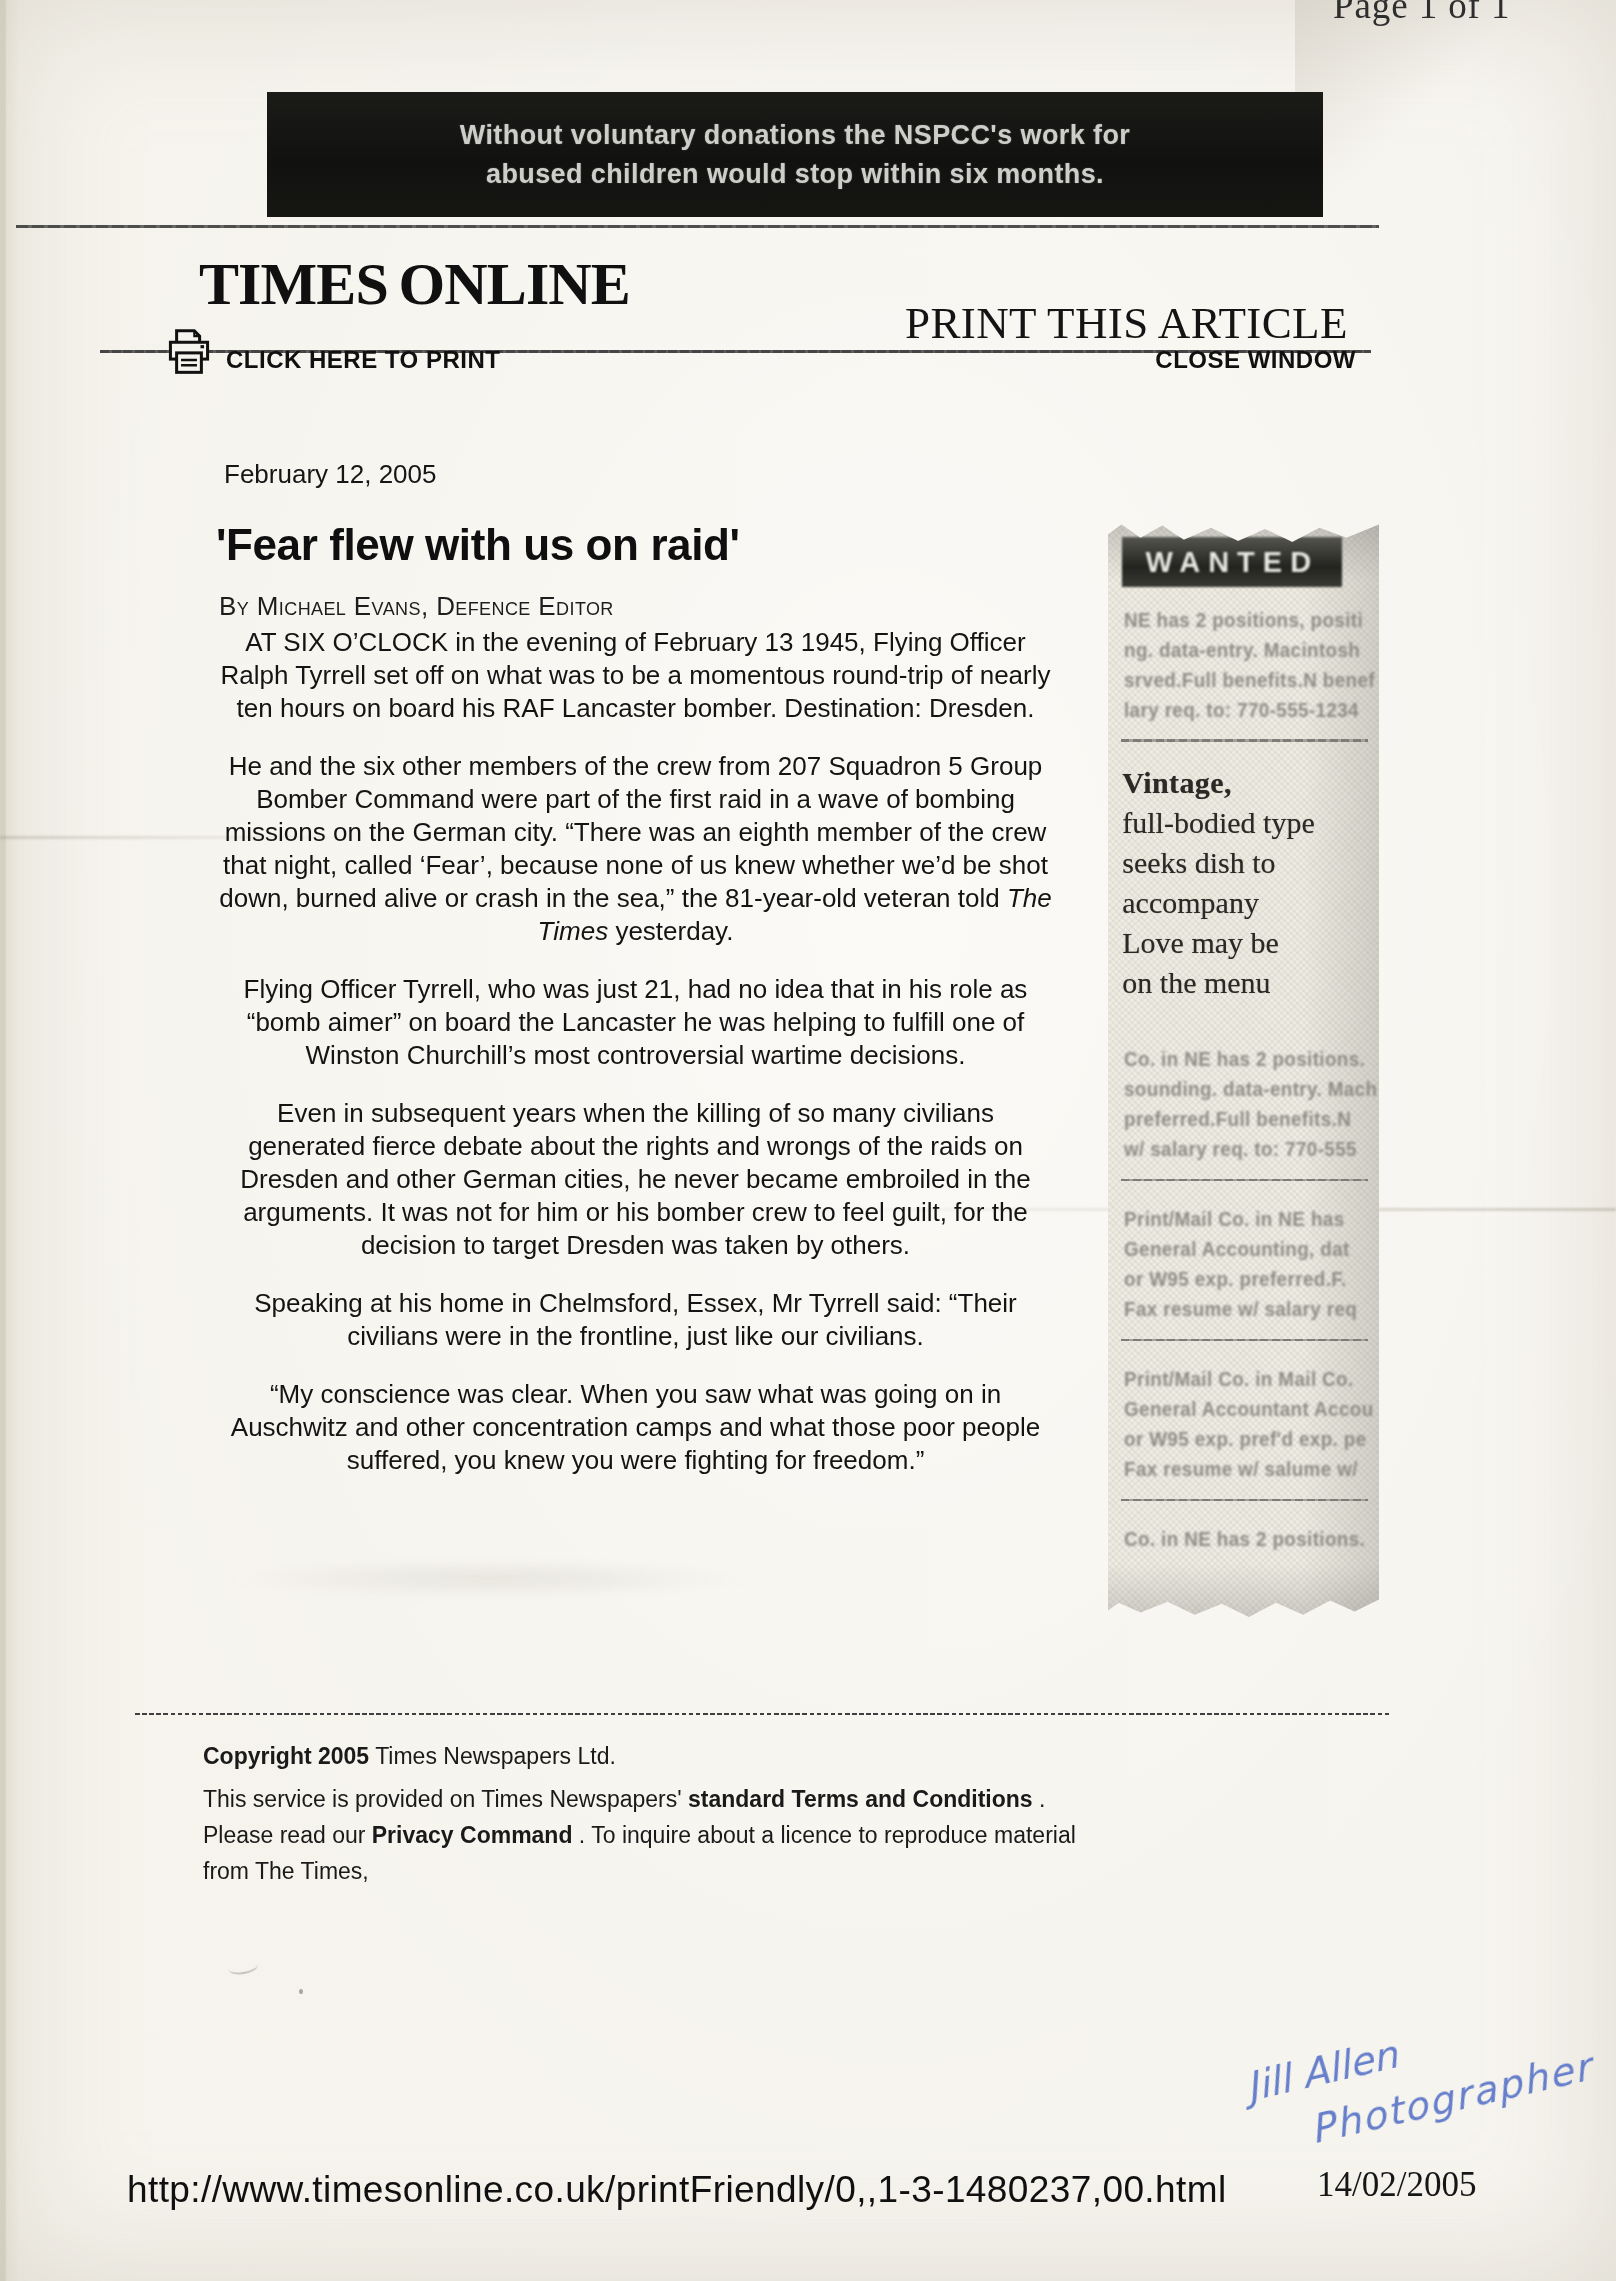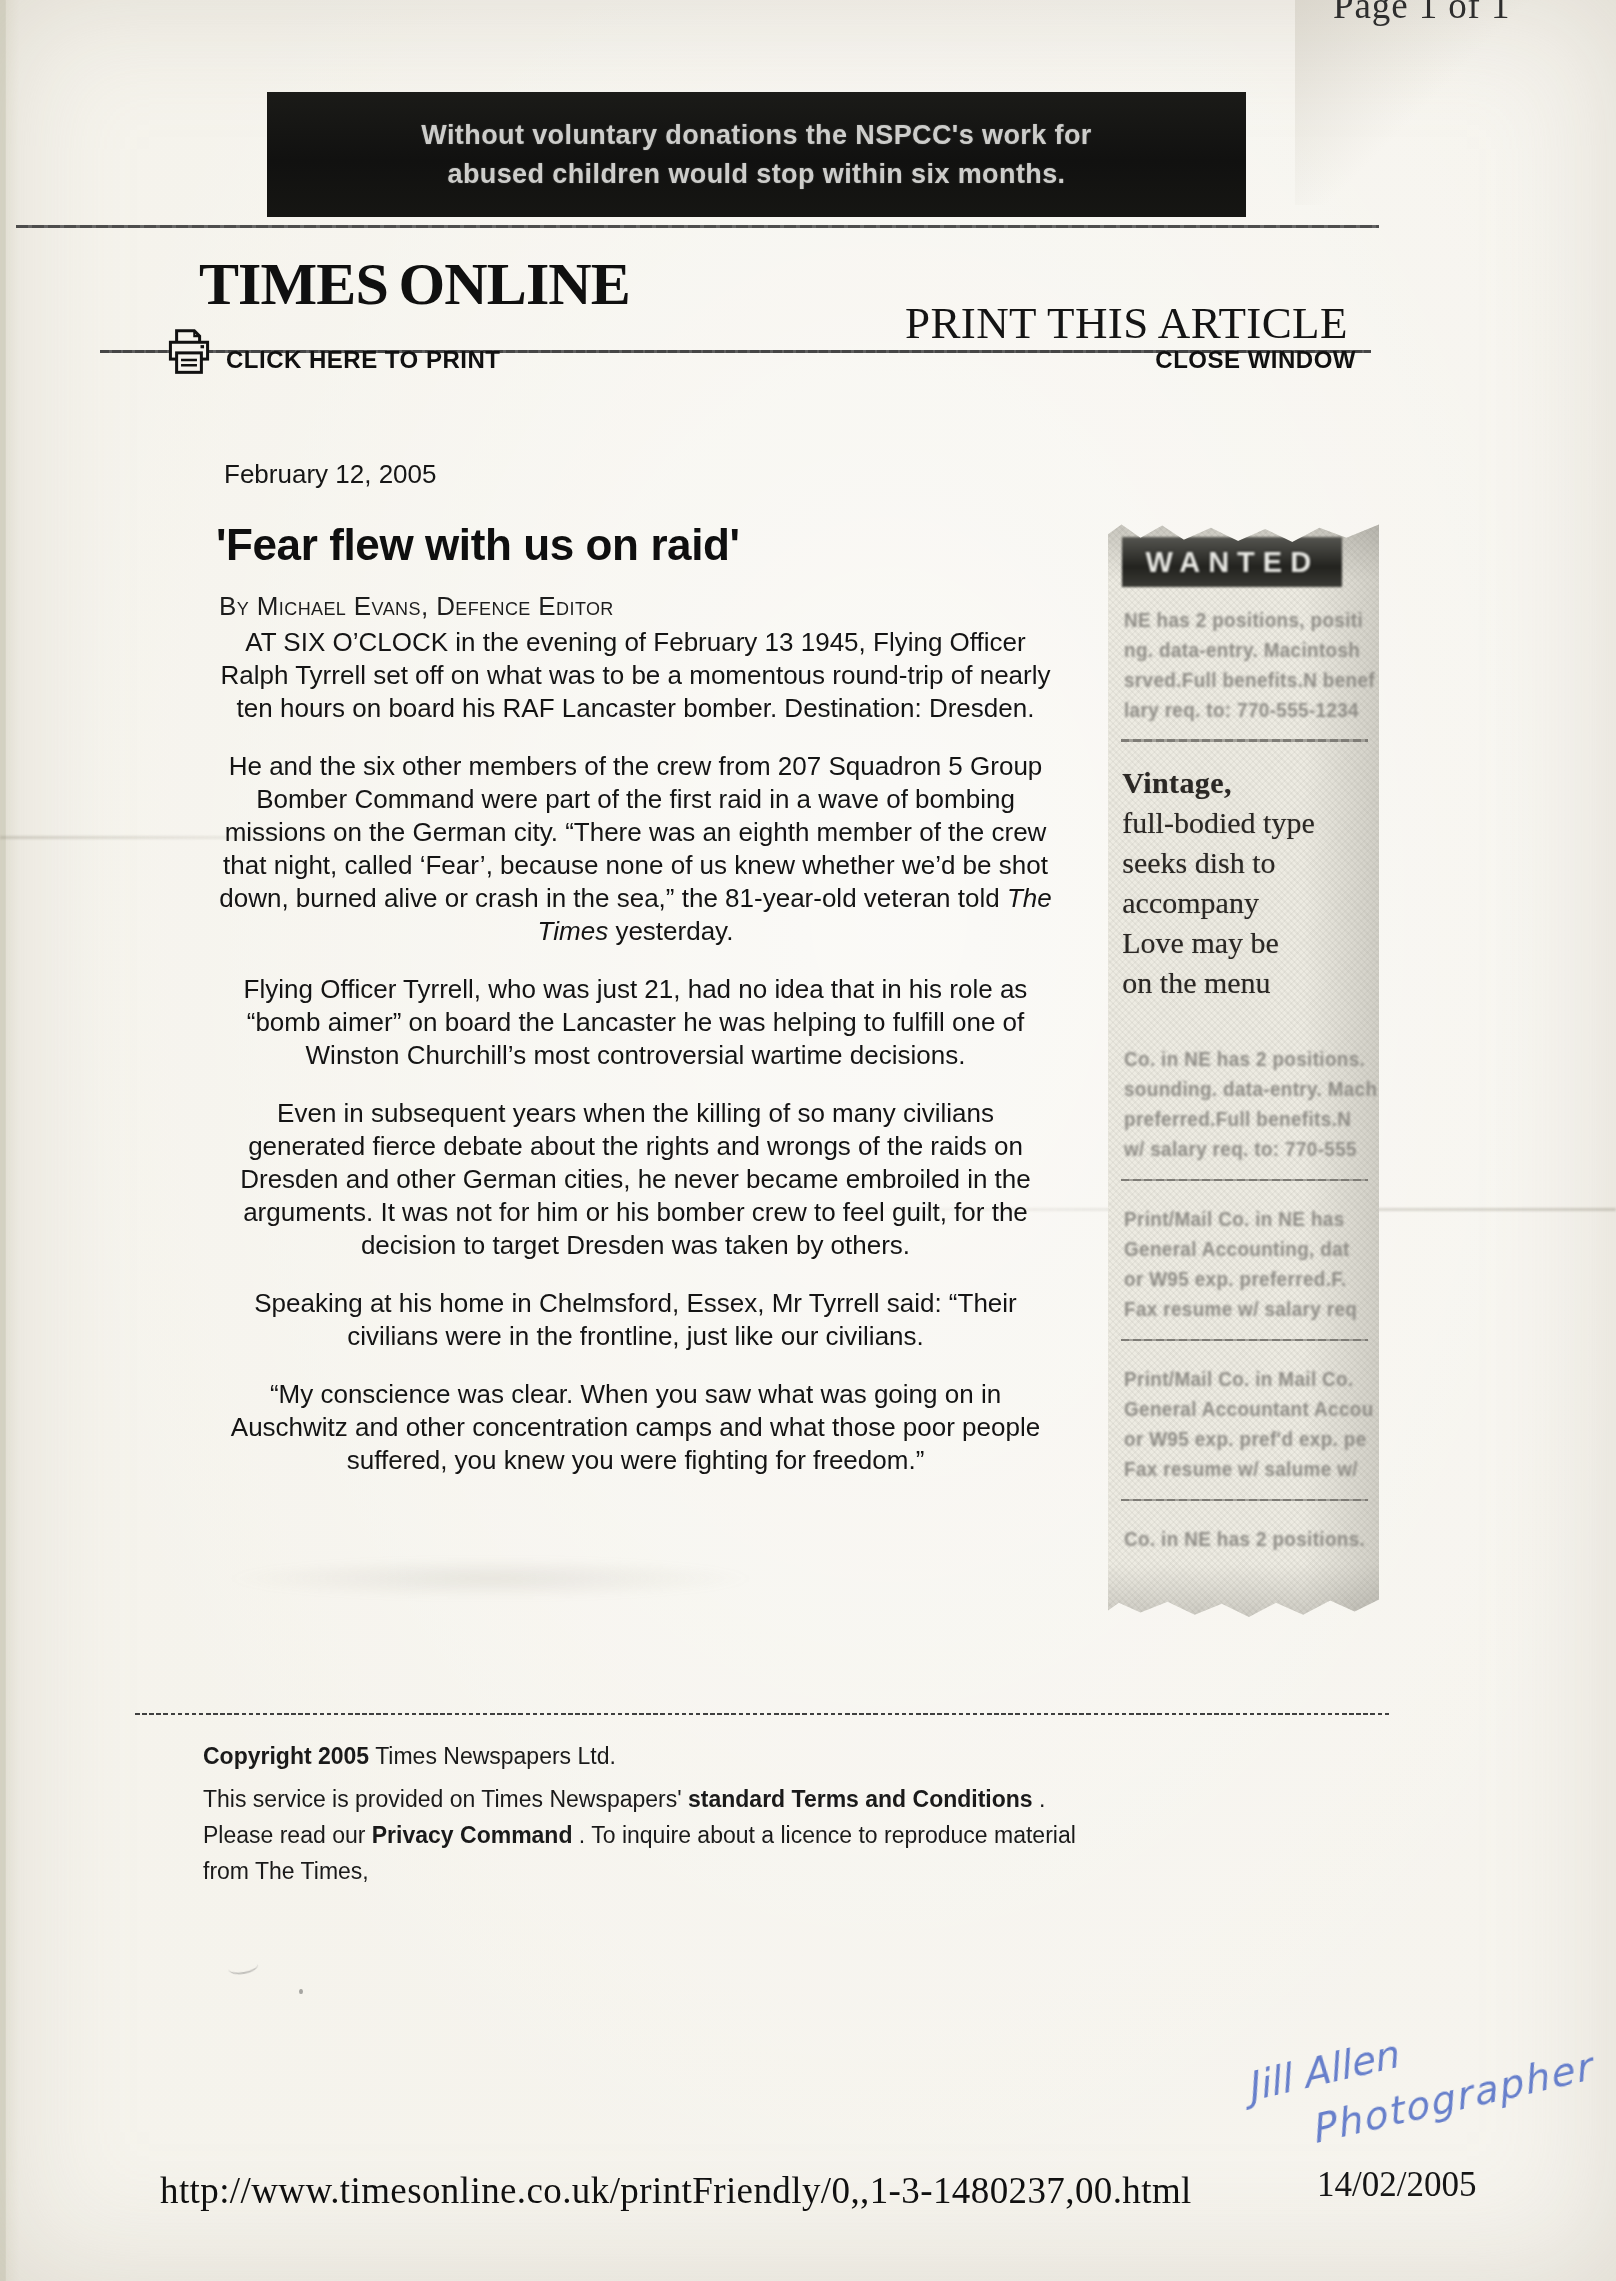--- a/index.html
+++ b/index.html
@@ -23,21 +23,21 @@
   .crease-b{left:784px;top:1208px;width:832px;background:linear-gradient(90deg,rgba(150,145,130,0),rgba(150,145,130,.4));}
   .smudge{position:absolute;left:223px;top:1558px;width:535px;height:41px;border-radius:50%;
     background:radial-gradient(ellipse,rgba(140,135,122,.14),rgba(140,135,122,0) 70%);filter:blur(3.6px);}
   .pencil-tick{position:absolute;left:228px;top:1959px;width:30px;height:12.5px;
     border-bottom:2.7px solid rgba(95,95,95,.35);border-radius:50%;transform:rotate(-10deg);filter:blur(0.4px);}
   .pencil-dot{position:absolute;left:299px;top:1989px;width:3.6px;height:5.3px;background:rgba(70,70,70,.45);border-radius:50%;}
 
   
   .page-indicator{position:absolute;left:1333px;top:-16px;
     font-family:"Liberation Serif",serif;font-size:37px;color:#2e2e2e;letter-spacing:0.9px;}
-  .nspcc-banner{position:absolute;left:267px;top:92px;width:979px;height:125px;
+  .nspcc-banner{position:absolute;left:267px;top:92px;width:1056px;height:125px;
     background:linear-gradient(180deg,#1b1b18,#111110 55%,#161613);
     display:flex;flex-direction:column;justify-content:center;align-items:center;
     color:#cdcdca;font-size:27px;font-weight:bold;line-height:39px;letter-spacing:0.4px;
     text-shadow:0 0 1.8px rgba(255,255,255,.28);}
   .top-rule{position:absolute;left:16px;top:225px;width:1363px;height:2.7px;
     background:repeating-linear-gradient(90deg,#3b3b3b 0 12.5px,#565656 12.5px 16px);opacity:.9;}
 
   .masthead{position:absolute;left:159px;top:250px;
     font-family:"Liberation Serif",serif;font-weight:bold;font-size:60px;color:#101010;letter-spacing:-0.9px;margin-left:40px;}
   .masthead .logo-online{margin-left:10.7px;}
@@ -87,22 +87,22 @@
   .m-top-lg{margin-top:41px;}
   .m-top-md{margin-top:23px;}
 
   
   .copy-sep{position:absolute;left:135px;top:1713px;width:1255px;height:1.8px;
     background:repeating-linear-gradient(90deg,#3f3f3f 0 4.5px,rgba(63,63,63,0) 4.5px 7.1px);}
   .copyright{position:absolute;left:203px;top:1738px;width:918px;font-size:23px;line-height:36px;color:#1a1a1a;}
   .copyright .row1{margin-bottom:7.1px;}
   .copyright b{font-weight:bold;}
   .copyright .visit-row{margin-top:10.7px;}
-  .footer-url{position:absolute;left:127px;top:2169px;font-family:Liberation Serif, serif;
-    font-size:37px;color:#101010;letter-spacing:0.4px;margin-left:33px;}
+  .footer-url{position:absolute;left:127px;top:2169px;font-family:Liberation Sans, sans-serif;
+    font-size:37px;color:#101010;letter-spacing:0.4px;}
   .footer-date{position:absolute;left:1317px;top:2165px;font-family:"Liberation Serif",serif;
     font-size:35px;color:#161616;}
   .handwriting{position:absolute;left:1249px;top:2021px;transform:rotate(-13deg) skewX(-6deg);
     color:#5b76c9;font-style:italic;font-family:"DejaVu Sans",sans-serif;
     font-size:39px;line-height:55px;opacity:.92;filter:blur(0.3px);}
   .handwriting .hw2{margin-left:59px;letter-spacing:1.8px;}
 </style>
 </head>
 <body>
 

